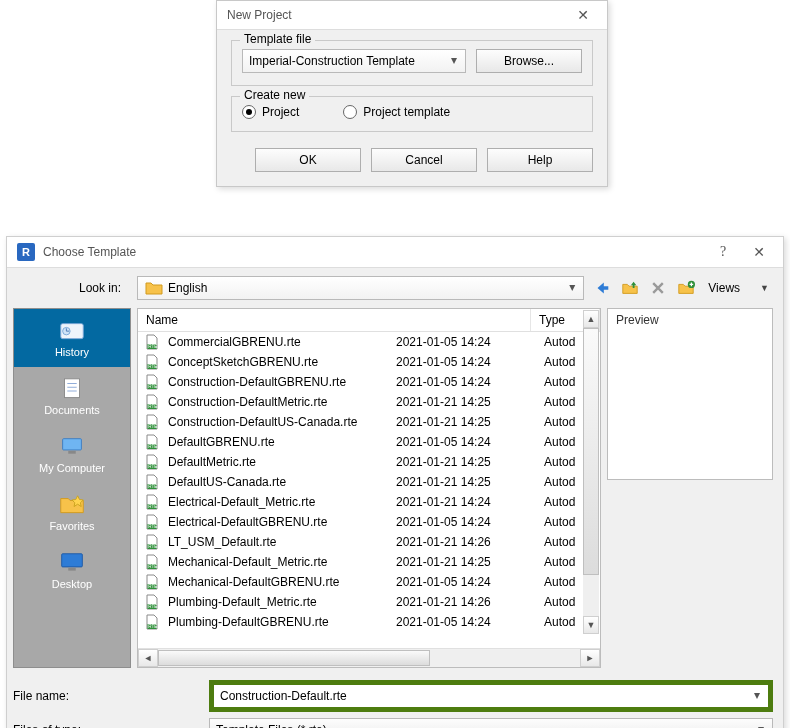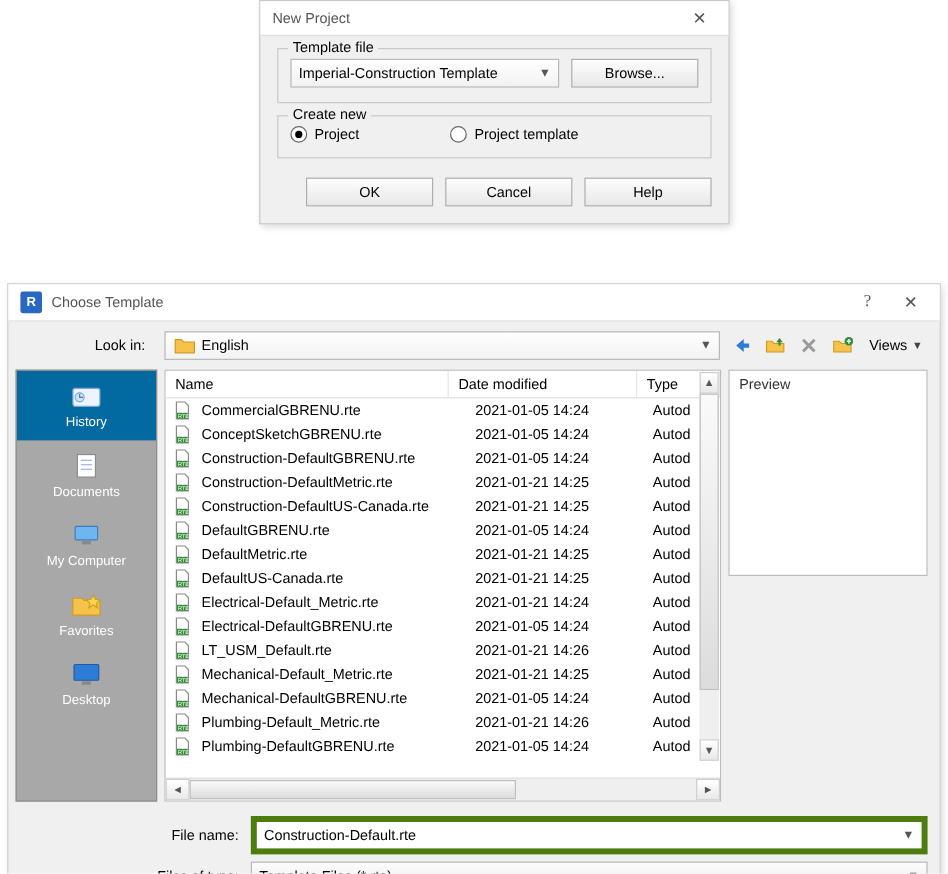--- a/index.html
+++ b/index.html
@@ -28,21 +28,21 @@
   .dlg2{position:absolute;left:6px;top:236px;width:776px;border:1px solid #cfcfcf;background:#f0f0f0;box-shadow:2px 2px 6px rgba(0,0,0,.15)}
   .dlg2 .titlebar{height:30px}
   .dlg2 .app-ic{width:18px;height:18px;background:#2968c0;border-radius:2px;margin-right:8px;display:flex;align-items:center;justify-content:center;color:#fff;font-weight:bold;font-size:11px}
   .help-q{font-family:Georgia,serif;font-size:14px}
 
   .dlg2-body{display:grid;grid-template-columns:118px 1fr 166px;gap:6px;padding:6px 10px 6px 6px}
   .topbar{grid-column:1 / span 3;display:flex;align-items:center;gap:8px;padding:2px 0}
   .topbar .lbl{width:108px;text-align:right;padding-right:8px}
   .topbar .folder-combo{flex:1}
   .tool-ic{width:20px;height:20px;display:flex;align-items:center;justify-content:center}
-  .views-btn{display:flex;align-items:center;gap:4px;padding:0 4px;height:20px}
+  .views-btn{display:flex;align-items:center;gap:20px;padding:0 4px;height:20px}
 
   .side{background:#a8a8a8;border:1px solid #8e8e8e;height:358px;overflow:hidden}
   .side-item{height:58px;display:flex;flex-direction:column;align-items:center;justify-content:center;gap:2px;color:#fff;font-size:11px}
   .side-item.sel{background:#0369a1}
   .side-ic{width:30px;height:26px}
 
   .list-wrap{border:1px solid #bcbcbc;background:#fff;height:358px;display:flex;flex-direction:column;overflow:hidden}
   .list-head{display:flex;border-bottom:1px solid #e0e0e0;font-weight:400;color:#000;background:#fff}
   .list-head .col{padding:4px 8px;border-right:1px solid #e6e6e6}
   .col-name{flex:1}
@@ -60,21 +60,21 @@
   .hscroll .thumb{position:absolute;left:0;top:0;height:14px;width:64%;background:linear-gradient(#fafafa,#dcdcdc);border:1px solid #bfbfbf}
   .vscroll-ind{position:absolute;right:1px;top:1px;width:16px;height:324px;background:#f0f0f0;display:flex;flex-direction:column}
   .vscroll-ind .arrow{height:16px;border:1px solid #cfcfcf;background:linear-gradient(#fff,#e8e8e8);display:flex;align-items:center;justify-content:center;font-size:9px;color:#555}
   .vscroll-ind .track{flex:1;background:#efefef;position:relative}
   .vscroll-ind .thumb{position:absolute;left:0;top:0;width:14px;height:85%;background:linear-gradient(#fafafa,#dcdcdc);border:1px solid #bfbfbf}
 
   .preview{border:1px solid #bcbcbc;background:#fff;height:170px}
   .preview .lbl{padding:4px 8px;color:#333}
 
   .form-rows{grid-column:1 / span 3;display:grid;grid-template-columns:196px 1fr;row-gap:6px;align-items:center;padding:6px 0 4px}
-  .form-rows .lbl{text-align:right;padding-right:10px}
+  .form-rows .lbl{padding-right:10px}
   .input{height:22px;border:5px solid #4d7c0f;background:#fff;display:flex;align-items:center;padding:0 6px;position:relative}
   .input .arrow{position:absolute;right:4px;top:3px;width:14px;height:14px;display:flex;align-items:center;justify-content:center;color:#555}
 
   
   .svg-folder{fill:#f7c24a;stroke:#d19a1e}
   .rte-tag{fill:#2f8f3a}
   .blue{fill:#2e7cd6}
   .grey{fill:#9a9a9a}
   .green-plus{fill:#2f8f3a}
   .chev{font-size:9px;color:#444}
@@ -99,21 +99,21 @@
         <span class="arrow">▾</span>
       </div>
       <div class="btn">
             <span>Browse...</span>
           </div>
     </div>
   </div>
 
   <div class="group">
     <span class="legend">Create new</span>
-    <div class="row" style="gap:76px">
+    <div class="row" style="gap:44px">
       <label class="radio">
         <span class="dot checked"></span>
         <span>Project</span>
       </label>
       <label class="radio">
         <span class="dot"></span>
         <span>Project template</span>
       </label>
     </div>
   </div>
@@ -220,21 +220,20 @@
                 <rect x="5" y="4" width="22" height="14" rx="1" fill="#2e7cd6" stroke="#1e5aa5"></rect>
                 <rect x="12" y="19" width="8" height="3" fill="#888"></rect>
               </svg></div>
             <span>Desktop</span>
           </div>
         </div>
 
     <div class="list-wrap" style="position:relative">
       <div class="list-head">
         <div class="col col-name">Name</div>
-        <div class="col col-date">Date modified</div>
         <div class="col col-type">Type</div>
       </div>
       <div class="list-body" id="file-list-body">
             <div class="file-row">
               <span class="ic"><svg viewBox="0 0 16 16" width="16" height="16">
                   <path d="M3 1h7l3 3v11H3z" fill="#fff" stroke="#8a8a8a"></path>
                   <rect x="3.5" y="10" width="9" height="5" class="rte-tag"></rect>
                   <text x="4.3" y="14" font-size="4.6" fill="#fff" font-family="Arial">RTE</text>
                 </svg></span>
               <span class="name">CommercialGBRENU.rte</span>

